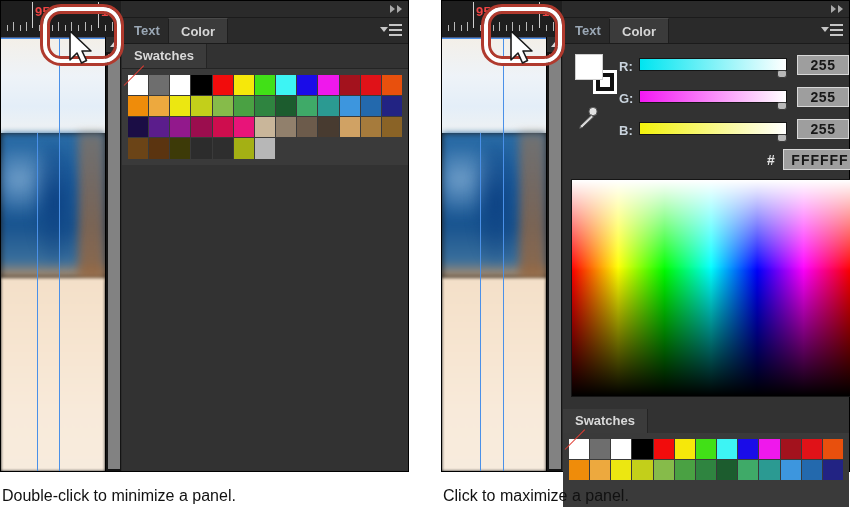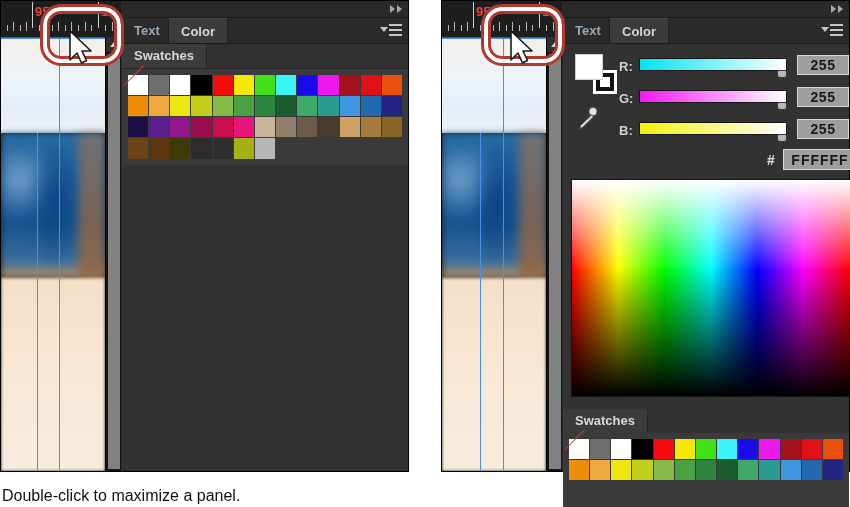--- a/index.html
+++ b/index.html
@@ -320,21 +320,21 @@
     </div>
 
     <div class="callout" style="left:42px;top:6px;width:78px;height:56px;"></div>
     <div class="cursor" style="left:66px;top:28px;">
       <svg viewBox="0 0 30 36" width="30" height="36">
         <path d="M3 2 L3 31 L10 24 L14.5 34 L19.5 31.5 L15 22 L24 22 Z" fill="#ffffff" stroke="#1a1a1a" stroke-width="1.6" stroke-linejoin="round"></path>
       </svg>
     </div>
   </div>
 
-  <div class="cap l">Double-click to maximize a panel.</div>
+  <div class="cap l">Double-click to minimize a panel.</div>
 
   <div class="fig right">
 
     <div class="imgcol">
       <div class="ruler">
         <div class="rmaj" style="left:31px"></div>
         <div class="rtxt" style="left:34px">950</div>
         <div class="rmaj" style="left:97px"></div>
         <div class="rtxt" style="left:100px">10</div>
         <div class="rtick" style="left:6px;height:6px"></div>
@@ -521,14 +521,15 @@
     </div>
 
     <div class="callout" style="left:42px;top:6px;width:78px;height:56px;"></div>
     <div class="cursor" style="left:66px;top:28px;">
       <svg viewBox="0 0 30 36" width="30" height="36">
         <path d="M3 2 L3 31 L10 24 L14.5 34 L19.5 31.5 L15 22 L24 22 Z" fill="#ffffff" stroke="#1a1a1a" stroke-width="1.6" stroke-linejoin="round"></path>
       </svg>
     </div>
   </div>
 
+  <div class="cap r">Click to maximize a panel.</div>
 
 </div>
 
 </body></html>

